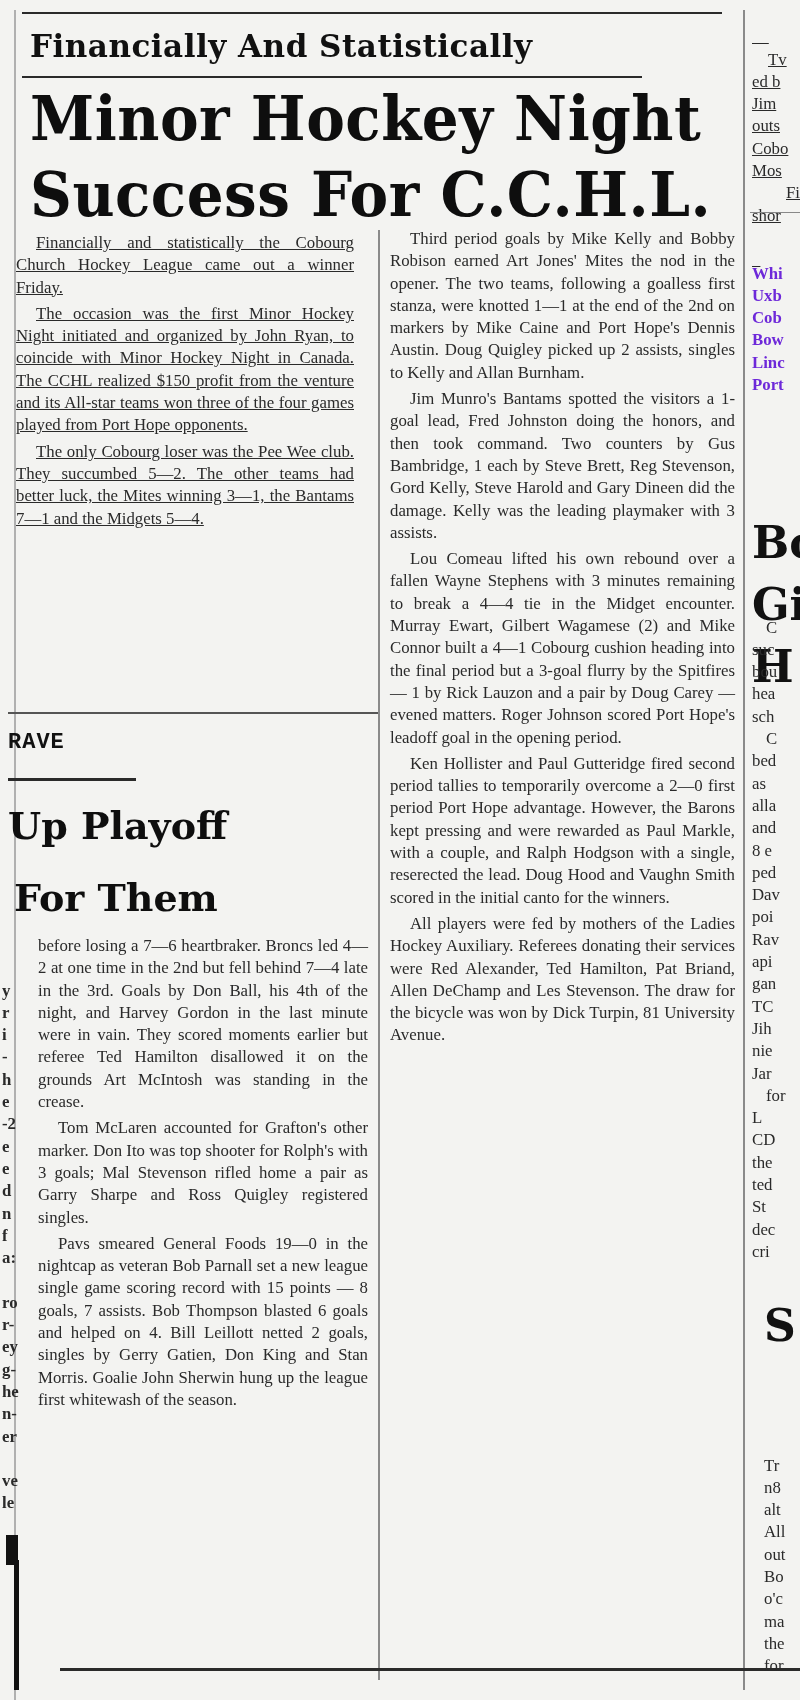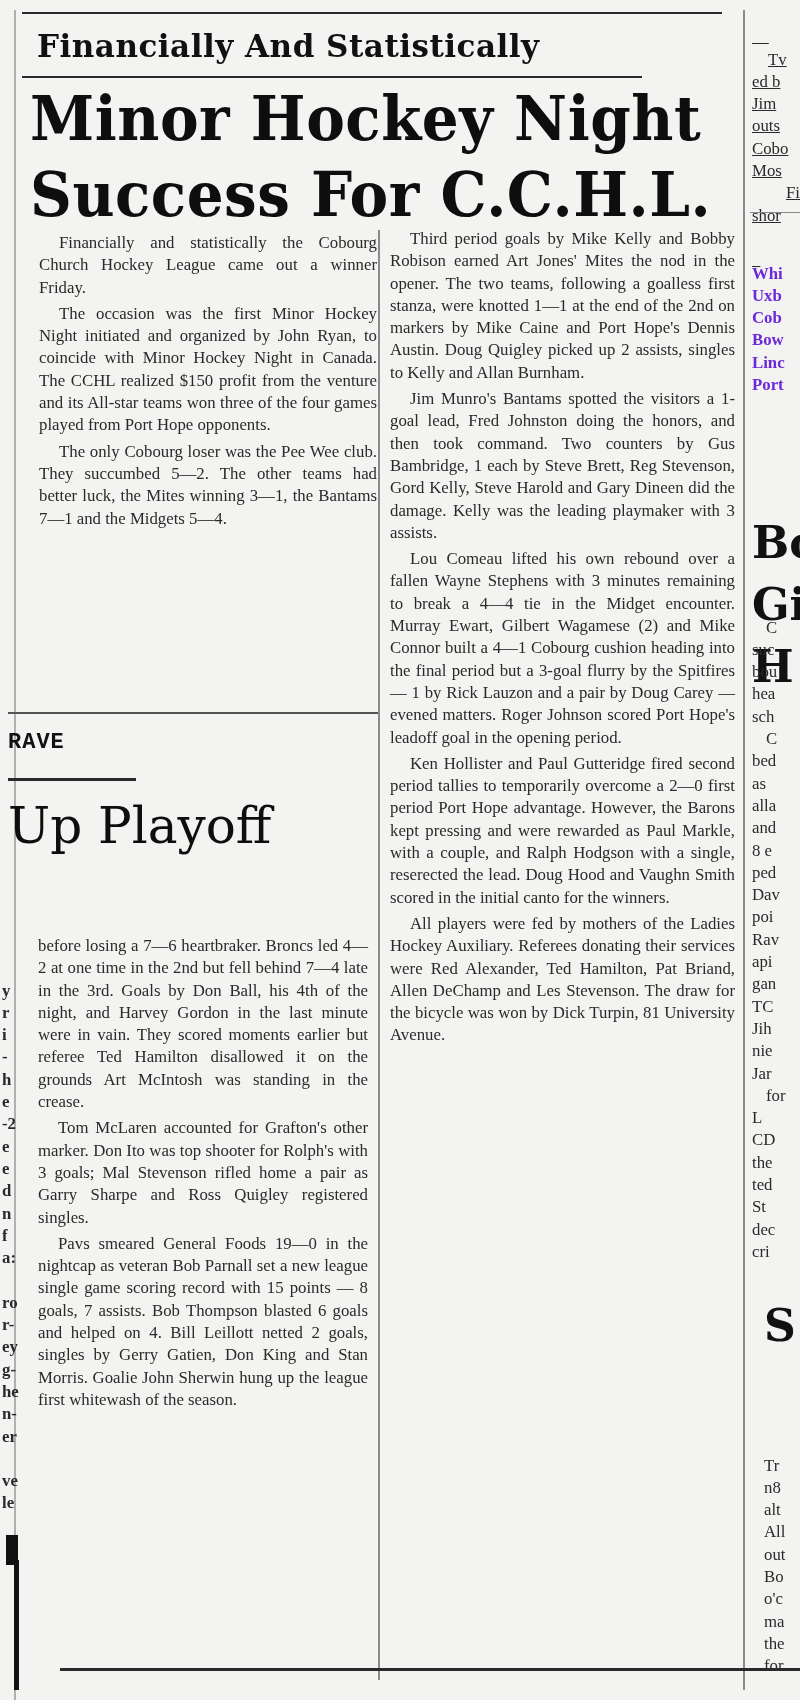--- a/index.html
+++ b/index.html
@@ -12,21 +12,21 @@
   }
   .page {
     position: absolute; left: 0; top: 0; width: 800px; height: 1700px;
     background: #f3f3f1;
   }
   .rule { position: absolute; background: #2a2a2a; }
   .vrule { position: absolute; width: 2px; background: #8a8a8a; }
   .kicker {
     position: absolute; left: 30px; top: 28px;
     font-family: "DejaVu Serif", serif; font-weight: 900;
-    font-size: 31px; letter-spacing: 0.5px; color: #111; margin-left: 7px;
+    font-size: 31px; letter-spacing: 0.5px; color: #111;
   }
   .headline {
     position: absolute; left: 30px; width: 700px;
     font-family: "DejaVu Serif", serif; font-weight: 900;
     font-size: 58px; line-height: 70px; color: #0e0e0e;
     letter-spacing: 0.5px;
     transform: scaleY(1.05);
   }
   .col {
     position: absolute;
@@ -35,22 +35,22 @@
     color: #2a2a2a; text-align: justify;
   }
   .col p { margin: 0 0 4px 0; text-indent: 20px; }
   .rave {
     position: absolute; left: 8px; top: 730px;
     font-family: Liberation Mono, monospace; font-weight: 900;
     font-size: 22px; color: #111; letter-spacing: 1px;
   }
   .headline2 {
     position: absolute; left: 8px; width: 360px;
-    font-family: "DejaVu Serif", serif; font-weight: 400;
-    font-size: 50px; line-height: 72px; color: #0e0e0e;
+    font-family: "DejaVu Serif", serif; font-weight: 700;
+    font-size: 38px; line-height: 72px; color: #0e0e0e;
   }
   .edge {
     position: absolute; font-family: "Liberation Serif", serif;
     font-size: 16.8px; line-height: 22.3px; color: #2a2a2a;
     white-space: pre; overflow: hidden;
   }
   .edge-big {
     position: absolute; font-family: "DejaVu Serif", serif; font-weight: 900;
     font-size: 44px; color: #111; overflow: hidden; white-space: pre;
   }
@@ -71,31 +71,32 @@
   <div class="rule" style="left:22px; top:76px; width:620px; height:2px;"></div>
 
   <div class="kicker">Financially And Statistically</div>
   <div class="headline" style="top:84px;">Minor Hockey Night</div>
   <div class="headline" style="top:160px;">Success For C.C.H.L.</div>
 
   <div class="vrule" style="left:14px; top:10px; height:1690px; background:#b0b0b0;"></div>
   <div class="vrule" style="left:378px; top:230px; height:1450px;"></div>
   <div class="vrule" style="left:743px; top:10px; height:1680px;"></div>
 
-  <div class="col" style="left:39px; top:232px; width:338px;">
+  <div class="col" style="left:16px; top:232px; width:338px;text-decoration:underline;">
     <p>Financially and statistically the Cobourg Church Hockey League came out a winner Friday.</p>
     <p>The occasion was the first Minor Hockey Night initiated and organized by John Ryan, to coincide with Minor Hockey Night in Canada. The CCHL realized $150 profit from the venture and its All-star teams won three of the four games played from Port Hope opponents.</p>
     <p>The only Cobourg loser was the Pee Wee club. They succumbed 5—2. The other teams had better luck, the Mites winning 3—1, the Bantams 7—1 and the Midgets 5—4.</p>
   </div>
 
   <div class="rule" style="left:8px; top:712px; width:370px; height:2px; background:#555;"></div>
 
   <div class="rave">RAVE</div>
   <div class="rule" style="left:8px; top:778px; width:128px; height:3px;"></div>
   <div class="headline2" style="top:790px;">Up Playoff</div>
+  <div class="headline2" style="top:862px; left:14px;">For Them</div>
 
   <div class="col" style="left:38px; top:935px; width:330px;">
     <p style="text-indent:0;">before losing a 7—6 heartbraker. Broncs led 4—2 at one time in the 2nd but fell behind 7—4 late in the 3rd. Goals by Don Ball, his 4th of the night, and Harvey Gordon in the last minute were in vain. They scored moments earlier but referee Ted Hamilton disallowed it on the grounds Art McIntosh was standing in the crease.</p>
     <p>Tom McLaren accounted for Grafton's other marker. Don Ito was top shooter for Rolph's with 3 goals; Mal Stevenson rifled home a pair as Garry Sharpe and Ross Quigley registered singles.</p>
     <p>Pavs smeared General Foods 19—0 in the nightcap as veteran Bob Parnall set a new league single game scoring record with 15 points — 8 goals, 7 assists. Bob Thompson blasted 6 goals and helped on 4. Bill Leillott netted 2 goals, singles by Gerry Gatien, Don King and Stan Morris. Goalie John Sherwin hung up the league first whitewash of the season.</p>
   </div>
 
   <div class="col" style="left:390px; top:228px; width:345px;">
     <p>Third period goals by Mike Kelly and Bobby Robison earned Art Jones' Mites the nod in the opener. The two teams, following a goalless first stanza, were knotted 1—1 at the end of the 2nd on markers by Mike Caine and Port Hope's Dennis Austin. Doug Quigley picked up 2 assists, singles to Kelly and Allan Burnham.</p>
     <p>Jim Munro's Bantams spotted the visitors a 1-goal lead, Fred Johnston doing the honors, and then took command. Two counters by Gus Bambridge, 1 each by Steve Brett, Reg Stevenson, Gord Kelly, Steve Harold and Gary Dineen did the damage. Kelly was the leading playmaker with 3 assists.</p>

